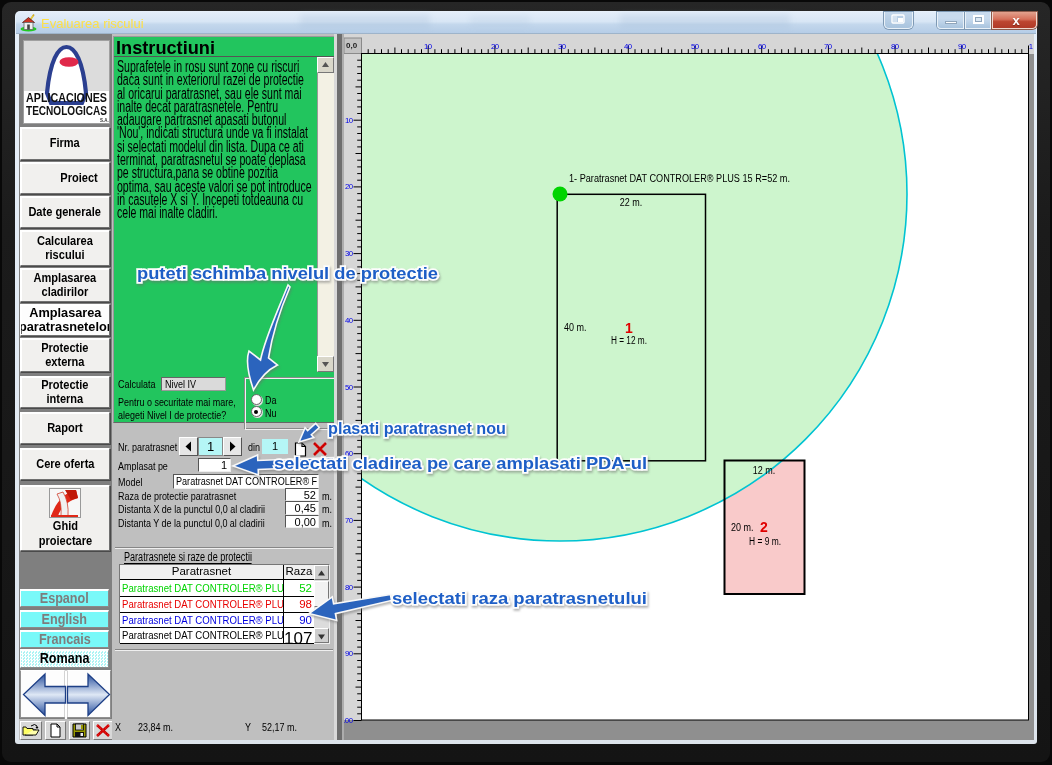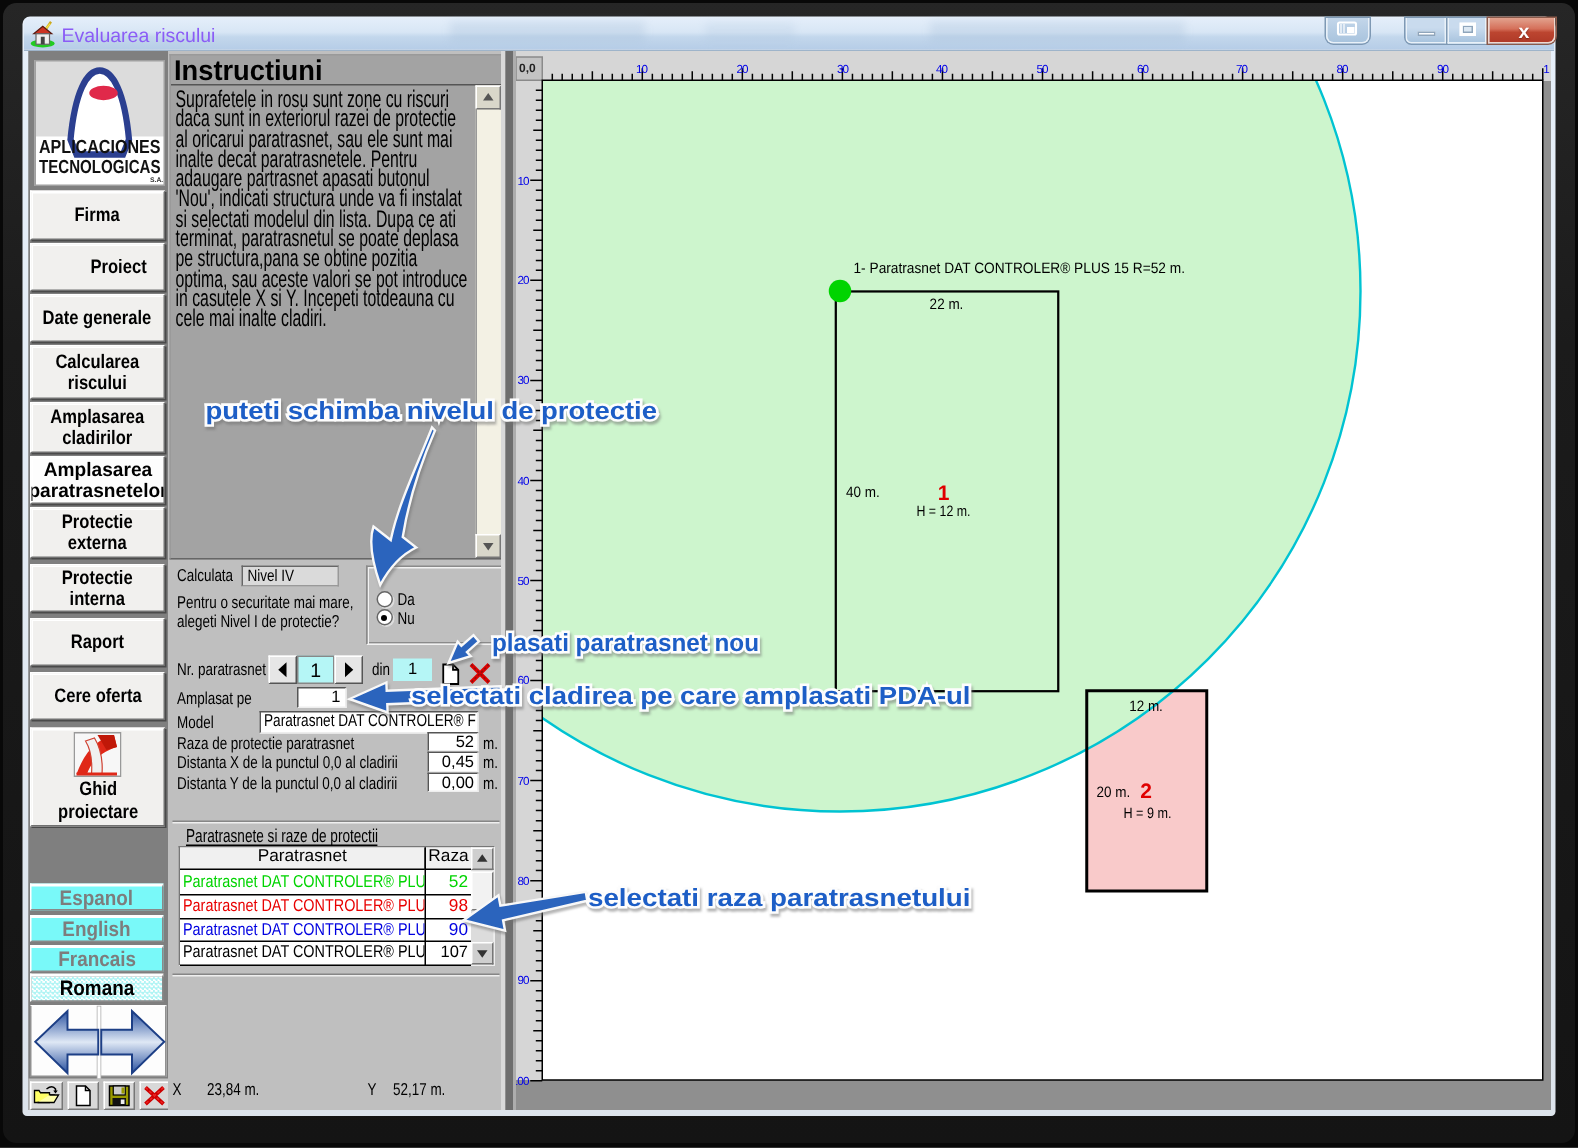--- a/index.html
+++ b/index.html
@@ -34,21 +34,21 @@
 <div class="abs" style="left:470px;top:15px;width:60px;height:12px;background:#a8c0da;opacity:.2;filter:blur(3px);"></div>
 
 <svg class="abs" style="left:20px;top:13px;" width="18" height="19" viewBox="0 0 18 19">
  <ellipse cx="8.5" cy="16" rx="8" ry="2.6" fill="#22cc22"></ellipse>
  <path d="M10.5 6.5 L14 1.5" stroke="#caa820" stroke-width="1.6"></path>
  <path d="M10.5 6 L13.5 2.8" stroke="#f4e04a" stroke-width="1"></path>
  <path d="M2.5 9.5 L8.5 4.5 L14.5 9.5 Z" fill="#cc3322" stroke="#5a1a10" stroke-width="0.8"></path>
  <rect x="4" y="9.5" width="9" height="7" fill="#efefef" stroke="#666" stroke-width="0.8"></rect>
  <rect x="7.2" y="11.5" width="2.6" height="5" fill="#444"></rect>
 </svg>
-<div class="abs" style="left:41px;top:16px;font-size:13px;color:#8b5cf6;">Evaluarea riscului</div>
+<div class="abs" style="left:41px;top:16px;font-size:13px;color:#fde047;">Evaluarea riscului</div>
 
 <div class="abs" style="left:884px;top:12px;width:29px;height:17px;border:1px solid #e9f1f8;border-top:none;border-radius:0 0 5px 5px;background:linear-gradient(180deg,#c3d6ea,#a9c4de);box-shadow:0 0 0 1px #7e99b4;">
   <svg width="27" height="15" viewBox="0 0 27 15">
       <rect x="7" y="3" width="12" height="8" rx="1" fill="none" stroke="#fff" stroke-width="1.4"></rect>
       <rect x="13" y="6" width="5" height="4" fill="#fff"></rect>
       <path d="M9 4v6M11 4v6" stroke="#fff" stroke-width="0.8"></path>
     </svg>
 </div>
 <div class="abs" style="left:937px;top:12px;width:27px;height:17px;border:1px solid #e9f1f8;border-top:none;border-radius:0 0 0 4px;background:linear-gradient(180deg,#c9dbee 40%,#a9c4de);box-shadow:0 0 0 1px #7e99b4;">
   <div class="abs" style="left:7px;top:9px;width:12px;height:3px;background:#fff;border:1px solid #8fa5bb;"></div>
@@ -160,21 +160,21 @@
 </div>
 <div class="abs" style="left:93px;top:721px;width:21px;height:19px;background:#d8d8d8;border:1px solid #777;border-top-color:#fff;border-left-color:#fff;">
  <svg width="19" height="17" viewBox="0 0 19 17">
       <path d="M3 3 L15 14 M15 3 L3 14" stroke="#cc0000" stroke-width="2.6"></path>
       <path d="M3 3 L15 14 M15 3 L3 14" stroke="#ee2222" stroke-width="1" stroke-dasharray="2 1.4"></path>
     </svg>
 </div>
 
 <div class="abs" style="left:112px;top:34px;width:224px;height:706px;background:#bfbfbf;"></div>
 
-<div class="abs" style="left:113px;top:36px;width:222px;height:337px;background:#a3a3a3;border:1px solid #9a9a9a;border-bottom-color:#666;">
+<div class="abs" style="left:113px;top:36px;width:222px;height:387px;background:#22c55e;border:1px solid #9a9a9a;border-bottom-color:#666;">
  <div class="abs" style="left:2px;top:0px;font-weight:bold;font-size:19px;color:#000;white-space:nowrap;transform:scaleX(0.957);transform-origin:0 0;">Instructiuni</div>
  <div class="abs" style="left:0;top:19px;width:220px;height:1px;background:#555;"></div>
  <div class="abs" style="left:3px;top:23px;width:330px;font-size:16px;line-height:13.3px;color:#000;transform:scaleX(0.659);transform-origin:0 0;">
       <div style="white-space:nowrap;">Suprafetele in rosu sunt zone cu riscuri</div>
       <div style="white-space:nowrap;">daca sunt in exteriorul razei de protectie</div>
       <div style="white-space:nowrap;">al oricarui paratrasnet, sau ele sunt mai</div>
       <div style="white-space:nowrap;">inalte decat paratrasnetele. Pentru</div>
       <div style="white-space:nowrap;">adaugare partrasnet apasati butonul</div>
       <div style="white-space:nowrap;">'Nou', indicati structura unde va fi instalat</div>
       <div style="white-space:nowrap;">si selectati modelul din lista. Dupa ce ati</div>
@@ -253,21 +253,21 @@
  <div class="abs" style="left:2px;top:17.0px;width:161px;font-size:11.5px;color:#00d400;white-space:nowrap;overflow:hidden;"><span style="display:inline-block;transform:scaleX(0.835);transform-origin:0 0;white-space:nowrap;">Paratrasnet DAT CONTROLER® PLU</span></div>
 <div class="abs" style="left:164px;top:17.0px;width:28px;font-size:11.5px;color:#00d400;text-align:right;">52</div>
 <div class="abs" style="left:0;top:30.7px;width:194px;height:1px;background:#000;"></div>
     <div class="abs" style="left:2px;top:32.8px;width:161px;font-size:11.5px;color:#e80000;white-space:nowrap;overflow:hidden;"><span style="display:inline-block;transform:scaleX(0.835);transform-origin:0 0;white-space:nowrap;">Paratrasnet DAT CONTROLER® PLU</span></div>
 <div class="abs" style="left:164px;top:32.8px;width:28px;font-size:11.5px;color:#e80000;text-align:right;">98</div>
 <div class="abs" style="left:0;top:46.5px;width:194px;height:1px;background:#000;"></div>
     <div class="abs" style="left:2px;top:48.6px;width:161px;font-size:11.5px;color:#0000e0;white-space:nowrap;overflow:hidden;"><span style="display:inline-block;transform:scaleX(0.835);transform-origin:0 0;white-space:nowrap;">Paratrasnet DAT CONTROLER® PLU</span></div>
 <div class="abs" style="left:164px;top:48.6px;width:28px;font-size:11.5px;color:#0000e0;text-align:right;">90</div>
 <div class="abs" style="left:0;top:62.3px;width:194px;height:1px;background:#000;"></div>
     <div class="abs" style="left:2px;top:64.4px;width:161px;font-size:11.5px;color:#000000;white-space:nowrap;overflow:hidden;"><span style="display:inline-block;transform:scaleX(0.835);transform-origin:0 0;white-space:nowrap;">Paratrasnet DAT CONTROLER® PLU</span></div>
-<div class="abs" style="left:164px;top:64.4px;width:28px;font-size:11px;color:#000000;text-align:right;">107</div>
+<div class="abs" style="left:164px;top:64.4px;width:28px;font-size:17px;color:#000000;text-align:right;">107</div>
 <div class="abs" style="left:0;top:78.1px;width:194px;height:1px;background:#000;"></div>
 
  <div class="abs" style="left:194px;top:0;width:15px;height:78px;background:#dcdcdc;"></div>
  <div class="abs" style="left:194px;top:0;width:15px;height:15px;background:#cfcfcf;border:1px solid #fff;border-right-color:#777;border-bottom-color:#777;">
   <svg width="13" height="13">
         <path d="M6.5 3.5 L10 8.5 H3 Z" fill="#333"></path>
       </svg></div>
  <div class="abs" style="left:194px;top:16px;width:15px;height:26px;background:#f2f2f2;border:1px solid #fff;border-right-color:#777;border-bottom-color:#777;"></div>
  <div class="abs" style="left:194px;top:63px;width:15px;height:15px;background:#cfcfcf;border:1px solid #fff;border-right-color:#777;border-bottom-color:#777;">
   <svg width="13" height="13">

